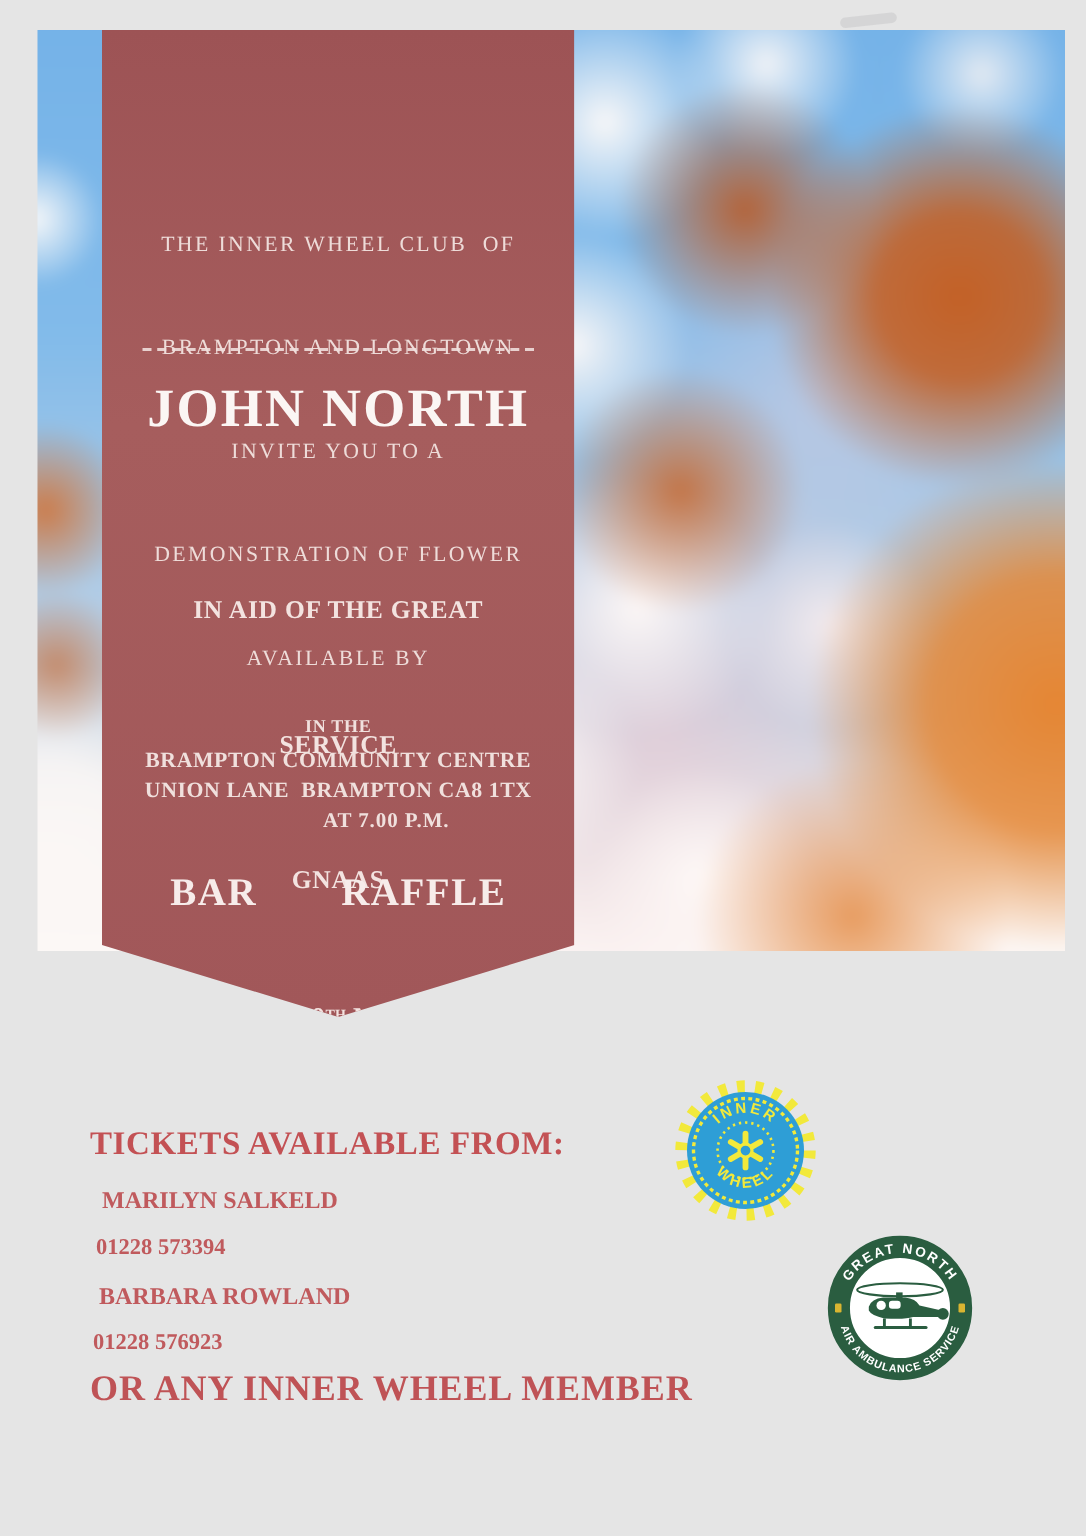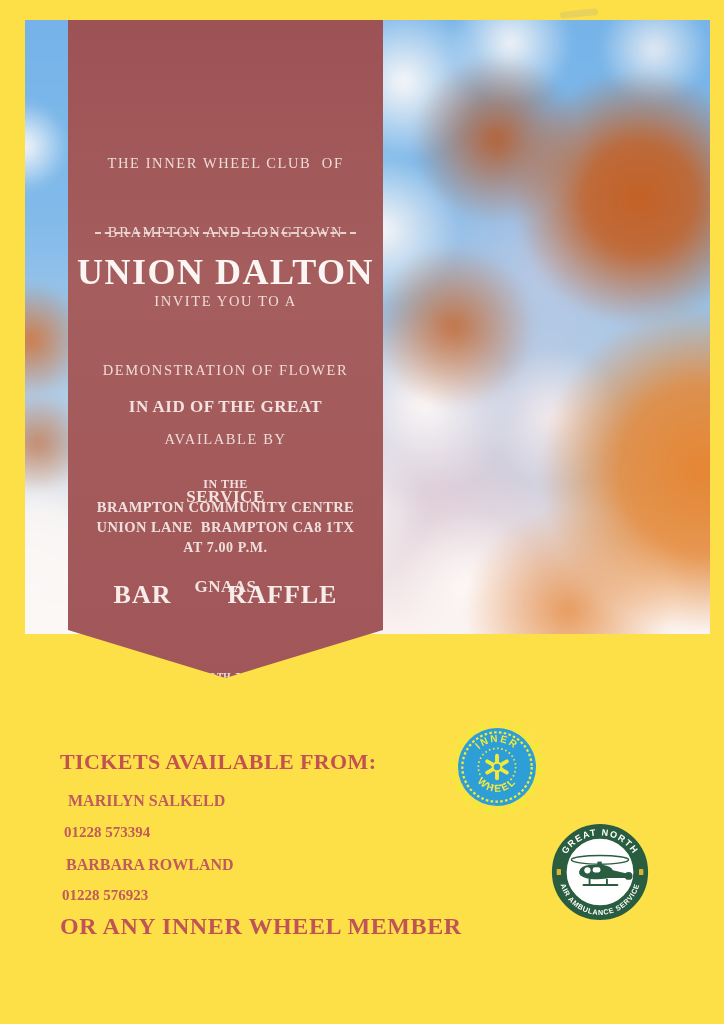--- a/index.html
+++ b/index.html
@@ -1,16 +1,16 @@
 <!DOCTYPE html>
 <html><head>
 <meta charset="utf-8">
 <style>
   html,body{margin:0;padding:0;background:#ffffff;}
-  .page{position:relative;width:724px;height:1024px;background:#fde047;overflow:hidden;
+  .page{position:relative;width:724px;height:1024px;background:#e5e5e5;overflow:hidden;
         font-family:"Liberation Serif","DejaVu Serif",serif;}
 
   
   .photo{position:absolute;left:25px;top:20px;width:685px;height:614px;overflow:hidden;}
   .photo-art{position:absolute;inset:-16px;filter:blur(5px);
     background:
       radial-gradient(circle at 88% 30%, rgba(198,92,28,.95) 0px, rgba(198,92,28,.85) 55px, rgba(198,92,28,0) 128px),
       radial-gradient(circle at 68% 21%, rgba(188,84,26,.85) 0px, rgba(188,84,26,0) 85px),
       radial-gradient(circle at 62% 50%, rgba(200,95,30,.80) 0px, rgba(200,95,30,0) 82px),
       radial-gradient(circle at 97% 72%, rgba(231,130,42,.95) 0px, rgba(231,130,42,.8) 85px, rgba(231,130,42,0) 165px),
@@ -40,21 +40,21 @@
     clip-path:polygon(0 0,100% 0,100% 610px,50% 100%,0 610px);}
   .b-line{position:absolute;left:0;width:100%;text-align:center;white-space:pre-wrap;}
   .invite{top:86px;font-size:14.5px;line-height:23px;letter-spacing:1.6px;color:#eedcd9;}
   .dashes{position:absolute;top:212px;left:27px;right:27px;border-top:2px dashed rgba(240,222,219,.9);}
   .name{top:231px;font-size:36px;font-weight:bold;letter-spacing:1.5px;color:#fbf6f4;}
   .cause{top:312px;font-size:17px;font-weight:bold;line-height:30px;letter-spacing:.5px;color:#f3e3e0;}
   .datesup{font-size:.55em;vertical-align:.45em;letter-spacing:0;}
   .v1{top:457px;font-size:12px;font-weight:bold;color:#f1e1de;letter-spacing:.5px;}
   .v2{top:479px;font-size:14.5px;font-weight:bold;color:#f0e0dd;letter-spacing:.4px;}
   .v3{top:499px;font-size:14.5px;font-weight:bold;color:#f0e0dd;letter-spacing:.4px;}
-  .v4{top:520px;font-size:14px;font-weight:bold;color:#f0e0dd;letter-spacing:.6px;}
+  .v4{top:520px;font-size:14px;font-weight:bold;color:#f0e0dd;letter-spacing:.6px;padding-left:32px;}
   .amenities{position:absolute;top:560px;left:0;width:100%;display:flex;justify-content:center;gap:56px;
     font-size:26px;font-weight:bold;letter-spacing:1px;color:#f7ecea;}
 
   
   .smudge{position:absolute;left:560px;top:10px;width:38px;height:7px;border-radius:4px;
     background:rgba(158,158,164,.22);transform:rotate(-6deg);}
 
   
   .red{position:absolute;font-weight:bold;color:#c05a5d;white-space:pre-wrap;}
   .tickets-heading{left:60px;top:749px;font-size:22px;letter-spacing:.4px;color:#c35154;}
@@ -84,21 +84,21 @@
     <div class="b-line invite">
       <div>THE INNER WHEEL CLUB  OF</div>
       <div>BRAMPTON AND LONGTOWN</div>
       <div>INVITE YOU TO A</div>
       <div>DEMONSTRATION OF FLOWER</div>
       <div>AVAILABLE BY</div>
     </div>
 
     <div class="dashes"></div>
 
-    <div class="b-line name">UNION DALTON</div>
+    <div class="b-line name">JOHN NORTH</div>
 
     <div class="b-line cause">
       <div>IN AID OF THE GREAT</div>
       <div>SERVICE</div>
       <div>GNAAS</div>
       <div><span>ON THE 9</span><span class="datesup">TH</span><span> MAY 2024</span></div>
     </div>
 
     <div class="b-line v1">IN THE</div>
     <div class="b-line v2">BRAMPTON COMMUNITY CENTRE</div>

